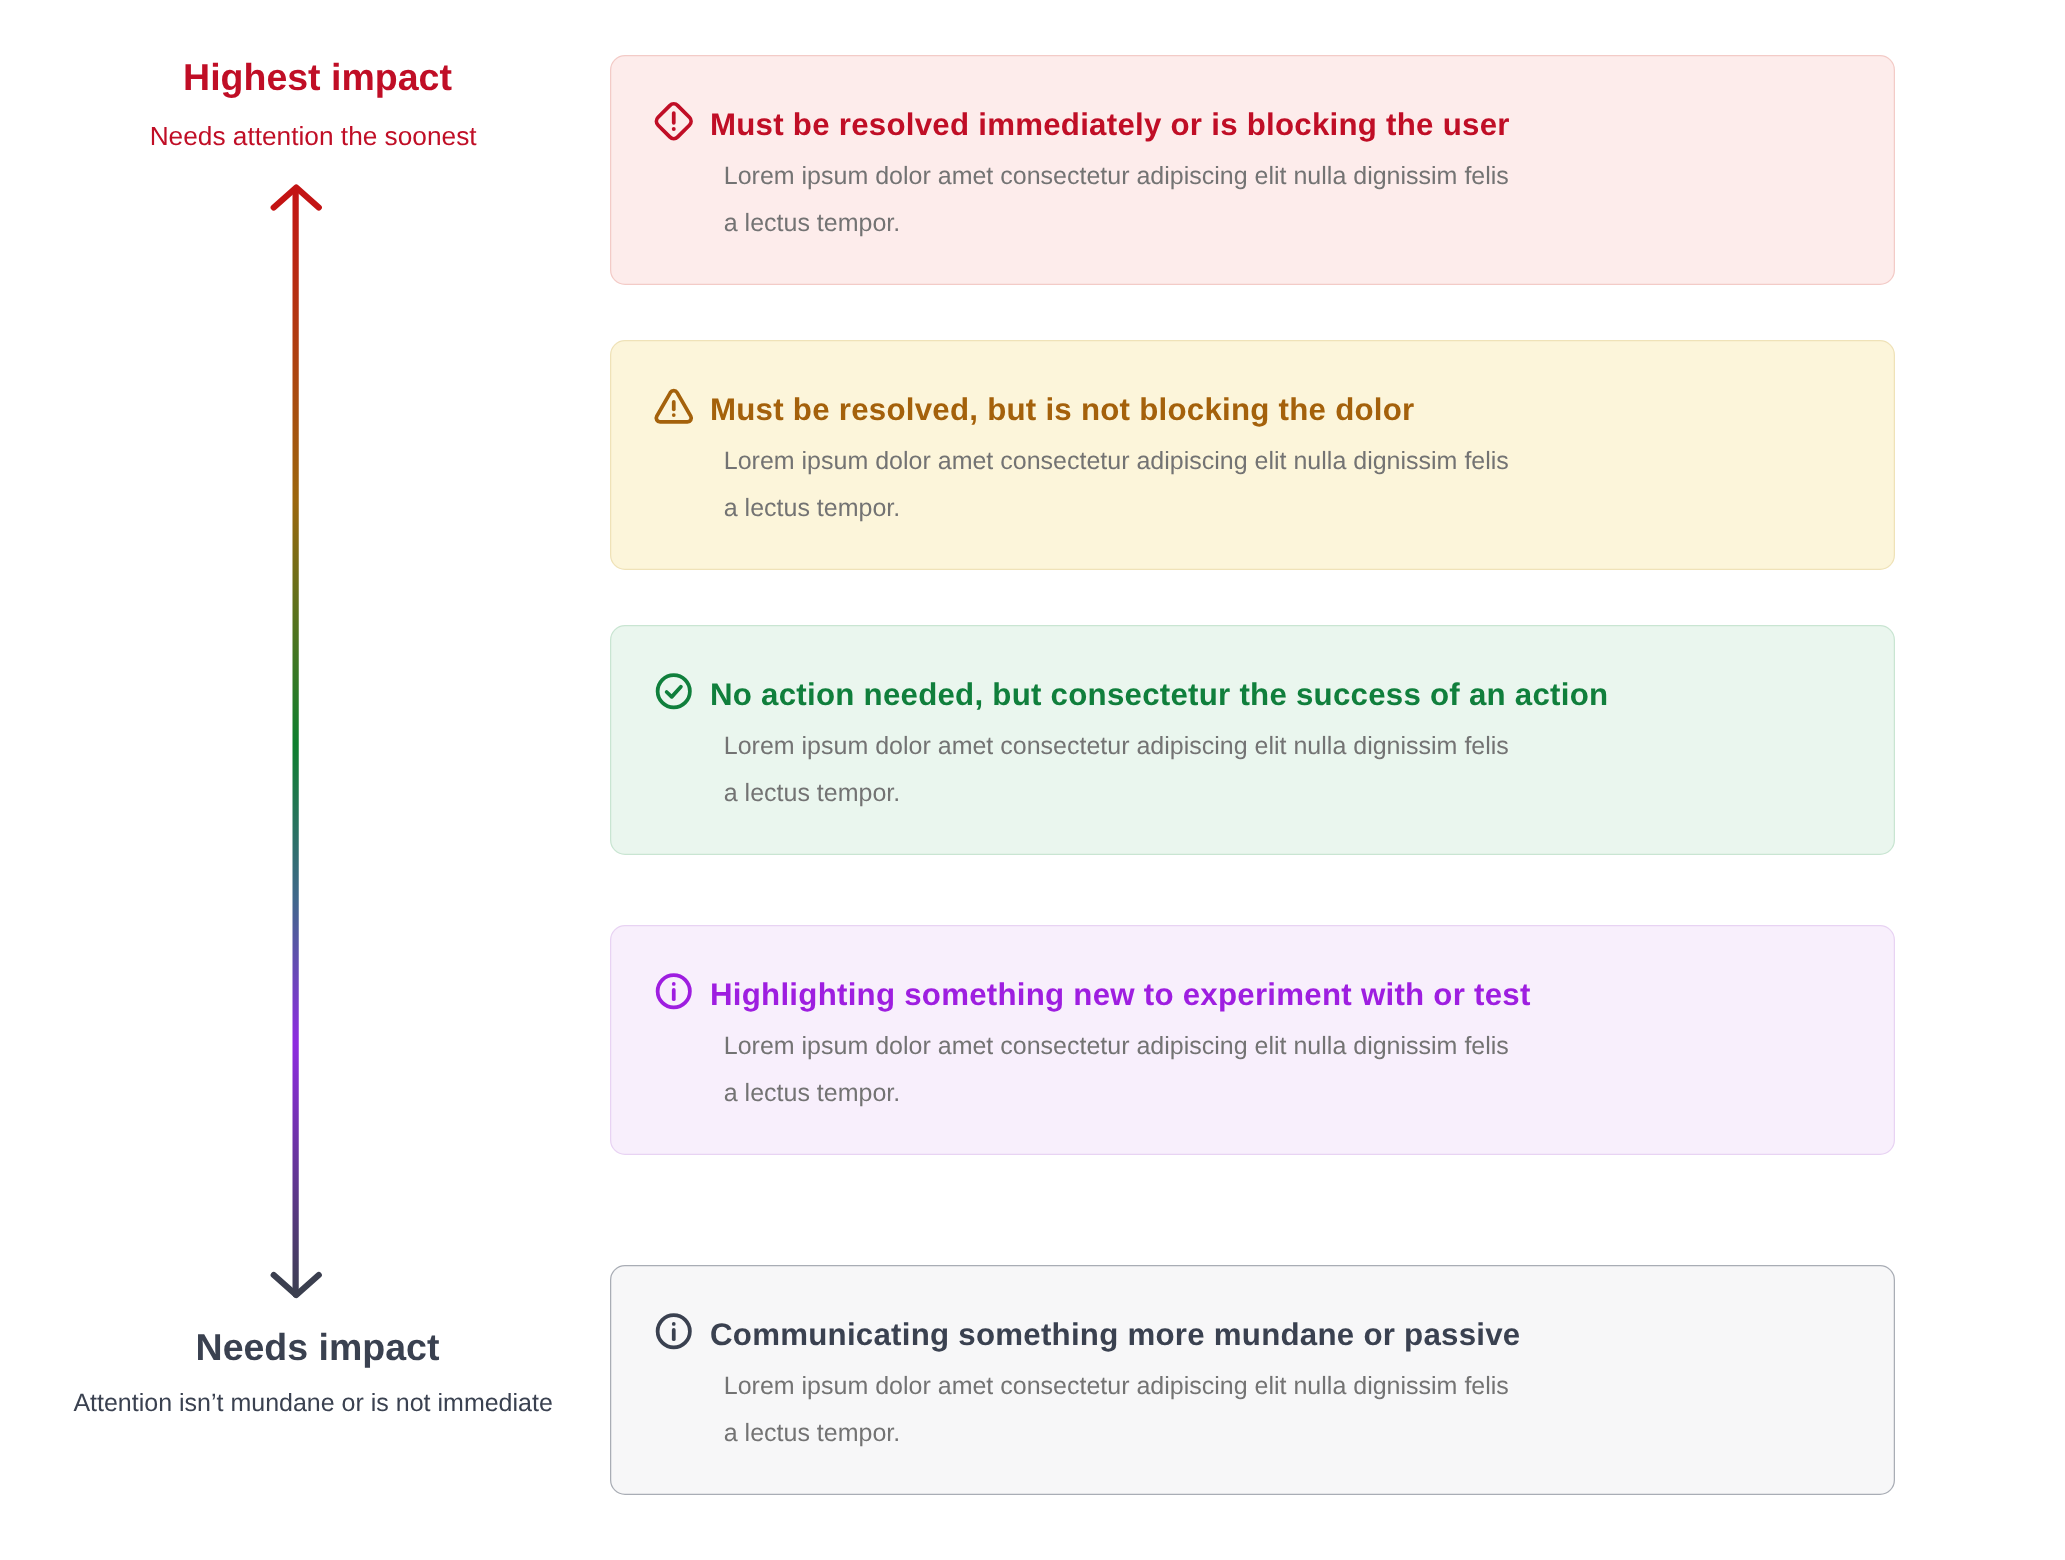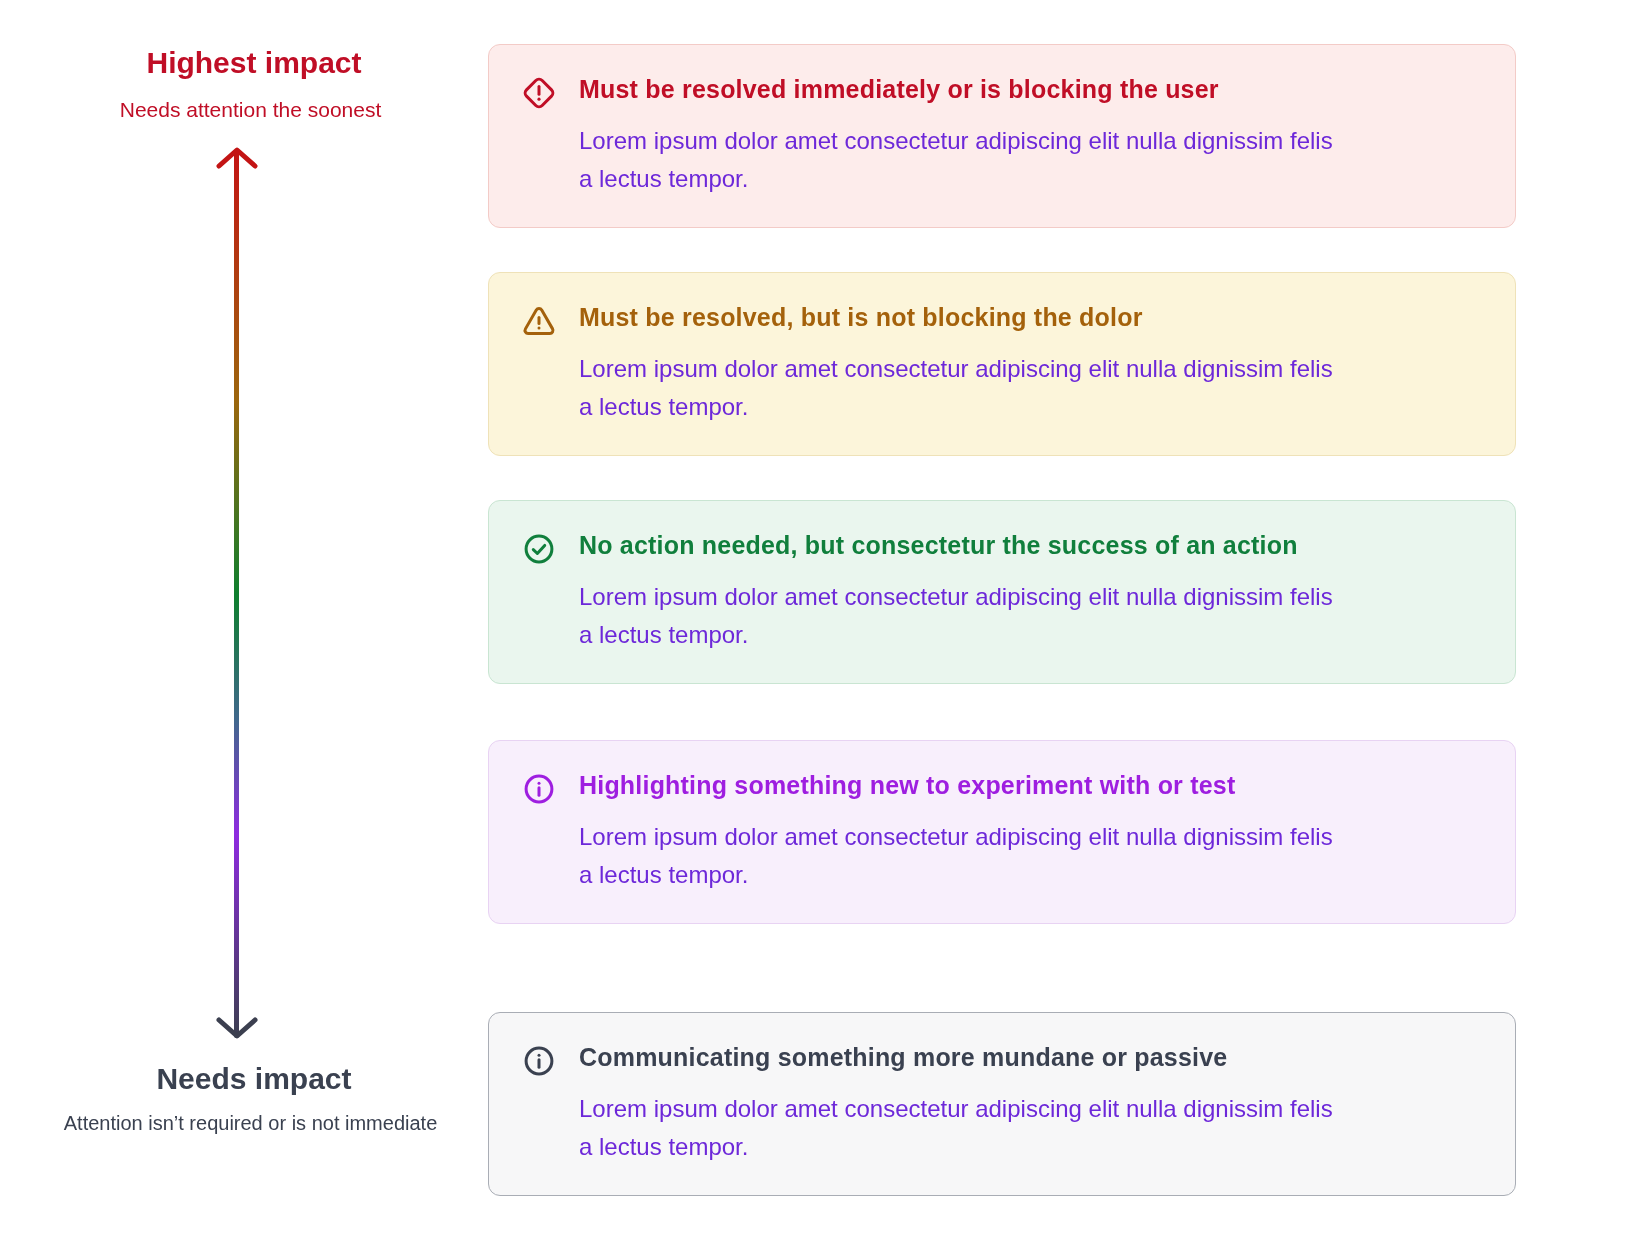--- a/index.html
+++ b/index.html
@@ -63,41 +63,41 @@
     left: 488px;
     width: 1028px;
     height: 184px;
     border-radius: 12px;
     background: var(--bg, #f5f5f5);
     border: 1.5px solid var(--border, #ccc);
     padding: 30px 40px 0 32px;
   }
   .card-head {
     display: flex;
-    align-items: flex-start;
-    gap: 22px;
+    align-items: flex-end;
+    gap: 11px;
     height: 40px;
   }
   .card-icon {
     width: 36px; height: 36px; flex: 0 0 36px;
     color: var(--accent, #333);
   }
   .card-icon svg { display: block; width: 36px; height: 36px; }
   .card-title {
     font-size: 25px;
     font-weight: 700;
     letter-spacing: 0.2px;
     color: var(--accent, #333);
     white-space: nowrap;
   }
   .card-body {
     margin: 7px 0 0 58px;
-    font-size: 24px;
+    font-size: 20px;
     line-height: 38px;
-    color: #6d28d9;
+    color: #737373;
     font-weight: 400;
   }
   .card-body span { display: block; }
 
   .card-1 { top: 44px; }
   .card-2 { top: 272px; }
   .card-3 { top: 500px; }
   .card-4 { top: 728px; margin-top: 12px; }
   .card-5 { top: 1012px; }
 </style>
@@ -118,21 +118,21 @@
 
     <div class="axis-line" style="background: linear-gradient(rgb(195, 20, 20) 0%, rgb(156, 102, 13) 28%, rgb(14, 127, 46) 50%, rgb(64, 104, 140) 64%, rgb(142, 43, 224) 77%, rgb(59, 63, 79) 100%);"></div>
 
     <div class="axis-chevron down" style="--c: #3b3f4f;">
       <svg viewBox="0 0 44 24" fill="none" stroke="currentColor" stroke-width="5" stroke-linecap="round" stroke-linejoin="round">
         <polyline points="4,4 22,20 40,4"></polyline>
       </svg>
     </div>
 
     <div class="axis-label bottom" style="--c: #3a4150;">Needs impact</div>
-    <div class="axis-sublabel bottom" style="--c: #3a4150;">Attention isn’t required or is not immediate</div>
+    <div class="axis-sublabel bottom" style="--c: #3a4150;">Attention isn’t mundane or is not immediate</div>
   </div>
 
   <section class="card card-1" style="--accent: #c00e26; --bg: #fdeceb; --border: #f3cbc7;">
     <div class="card-head">
       <span class="card-icon">
         <svg viewBox="0 0 24 24" fill="none" stroke="currentColor" stroke-width="2" stroke-linecap="round" stroke-linejoin="round">
           <rect x="4.6" y="4.6" width="14.8" height="14.8" rx="3" transform="rotate(45 12 12)"></rect>
           <line x1="12" y1="7.6" x2="12" y2="12.8"></line>
           <circle cx="12" cy="16.1" r="1.05" fill="currentColor" stroke="none"></circle>
         </svg>

